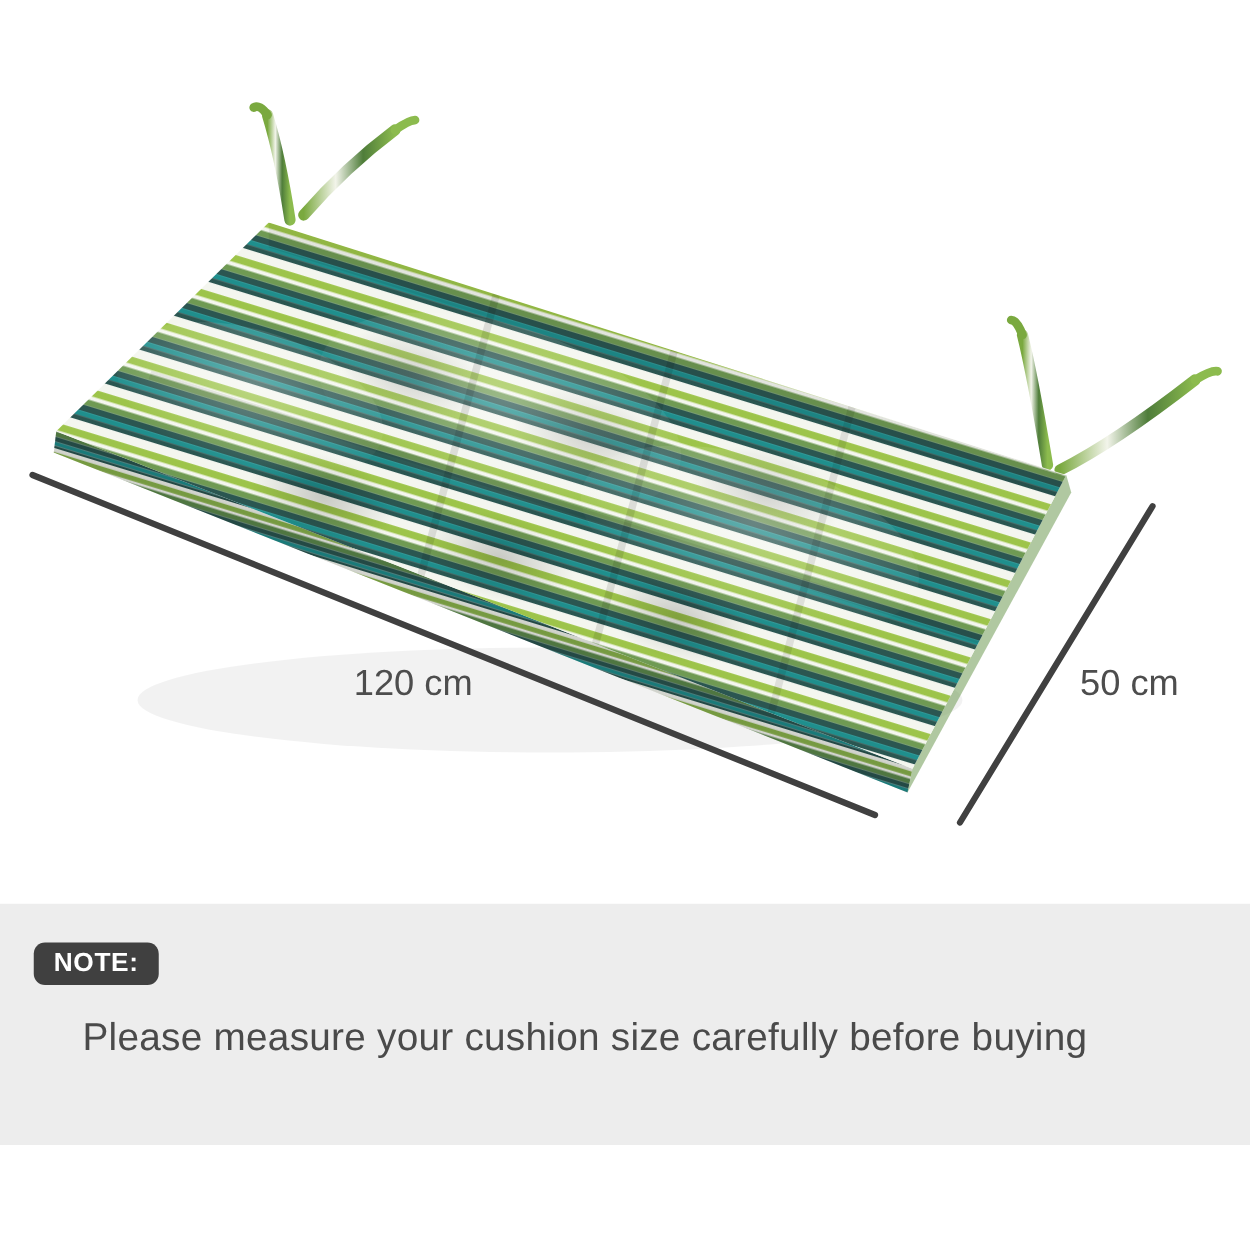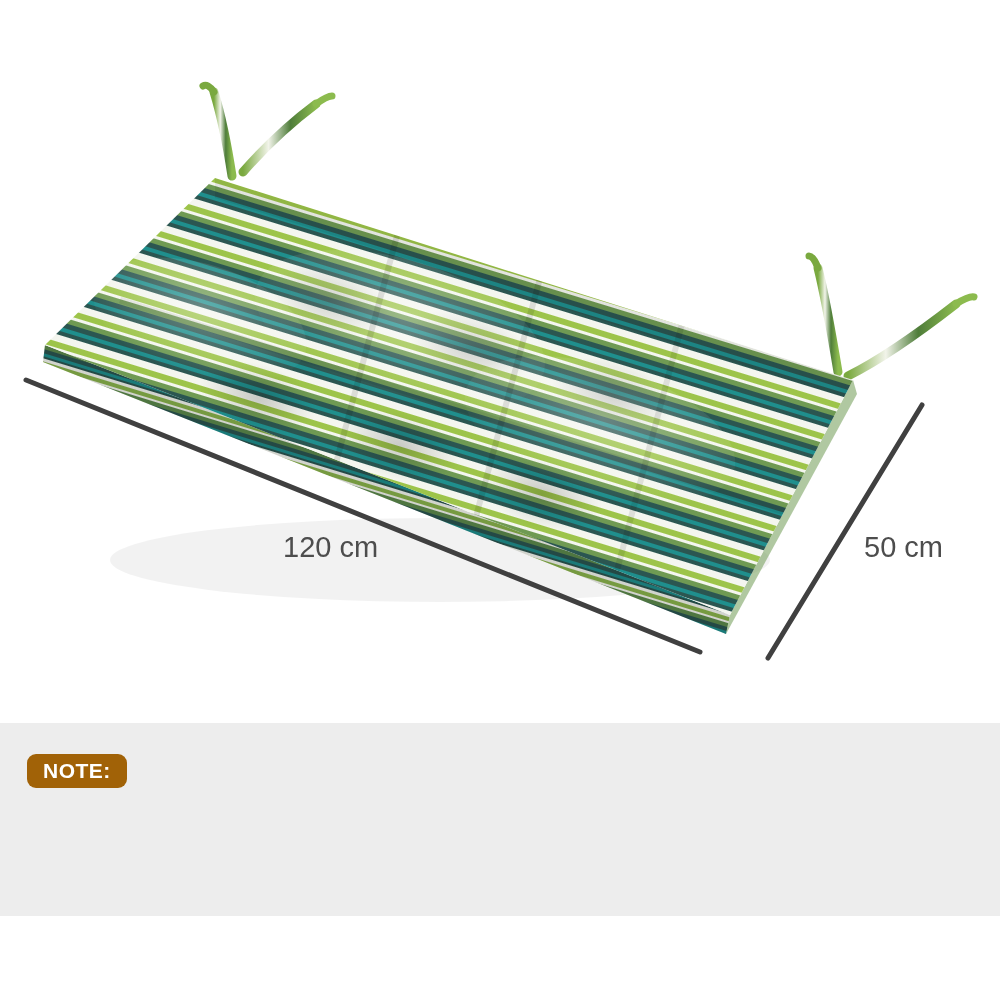--- a/index.html
+++ b/index.html
@@ -17,21 +17,21 @@
 
   .scene-svg{position:absolute;left:0;top:0;width:1000px;height:723px;}
 
   
   .note-band{
     position:absolute;left:0;top:723px;width:1000px;height:193px;
     background:#ededed;
   }
   .note-badge{
     position:absolute;left:27px;top:754px;
-    background:#a16207;
+    background:#404040;
     color:#ffffff;
     font-weight:bold;
     font-size:21px;
     letter-spacing:0.5px;
     padding:6px 16px 7px 16px;
     border-radius:9px;
     line-height:1;
   }
   .note-text{
     position:absolute;left:66px;top:812px;
@@ -161,14 +161,15 @@
 
     <div class="dim-label" id="dim-label-length">120 cm</div>
 
     <div class="dim-label" id="dim-label-width">50 cm</div>
   </div>
 
   <div class="note-band"></div>
 
   <div class="note-badge">NOTE:</div>
 
+  <div class="note-text">Please measure your cushion size carefully before buying</div>
 
 </div>
 
 </body></html>

